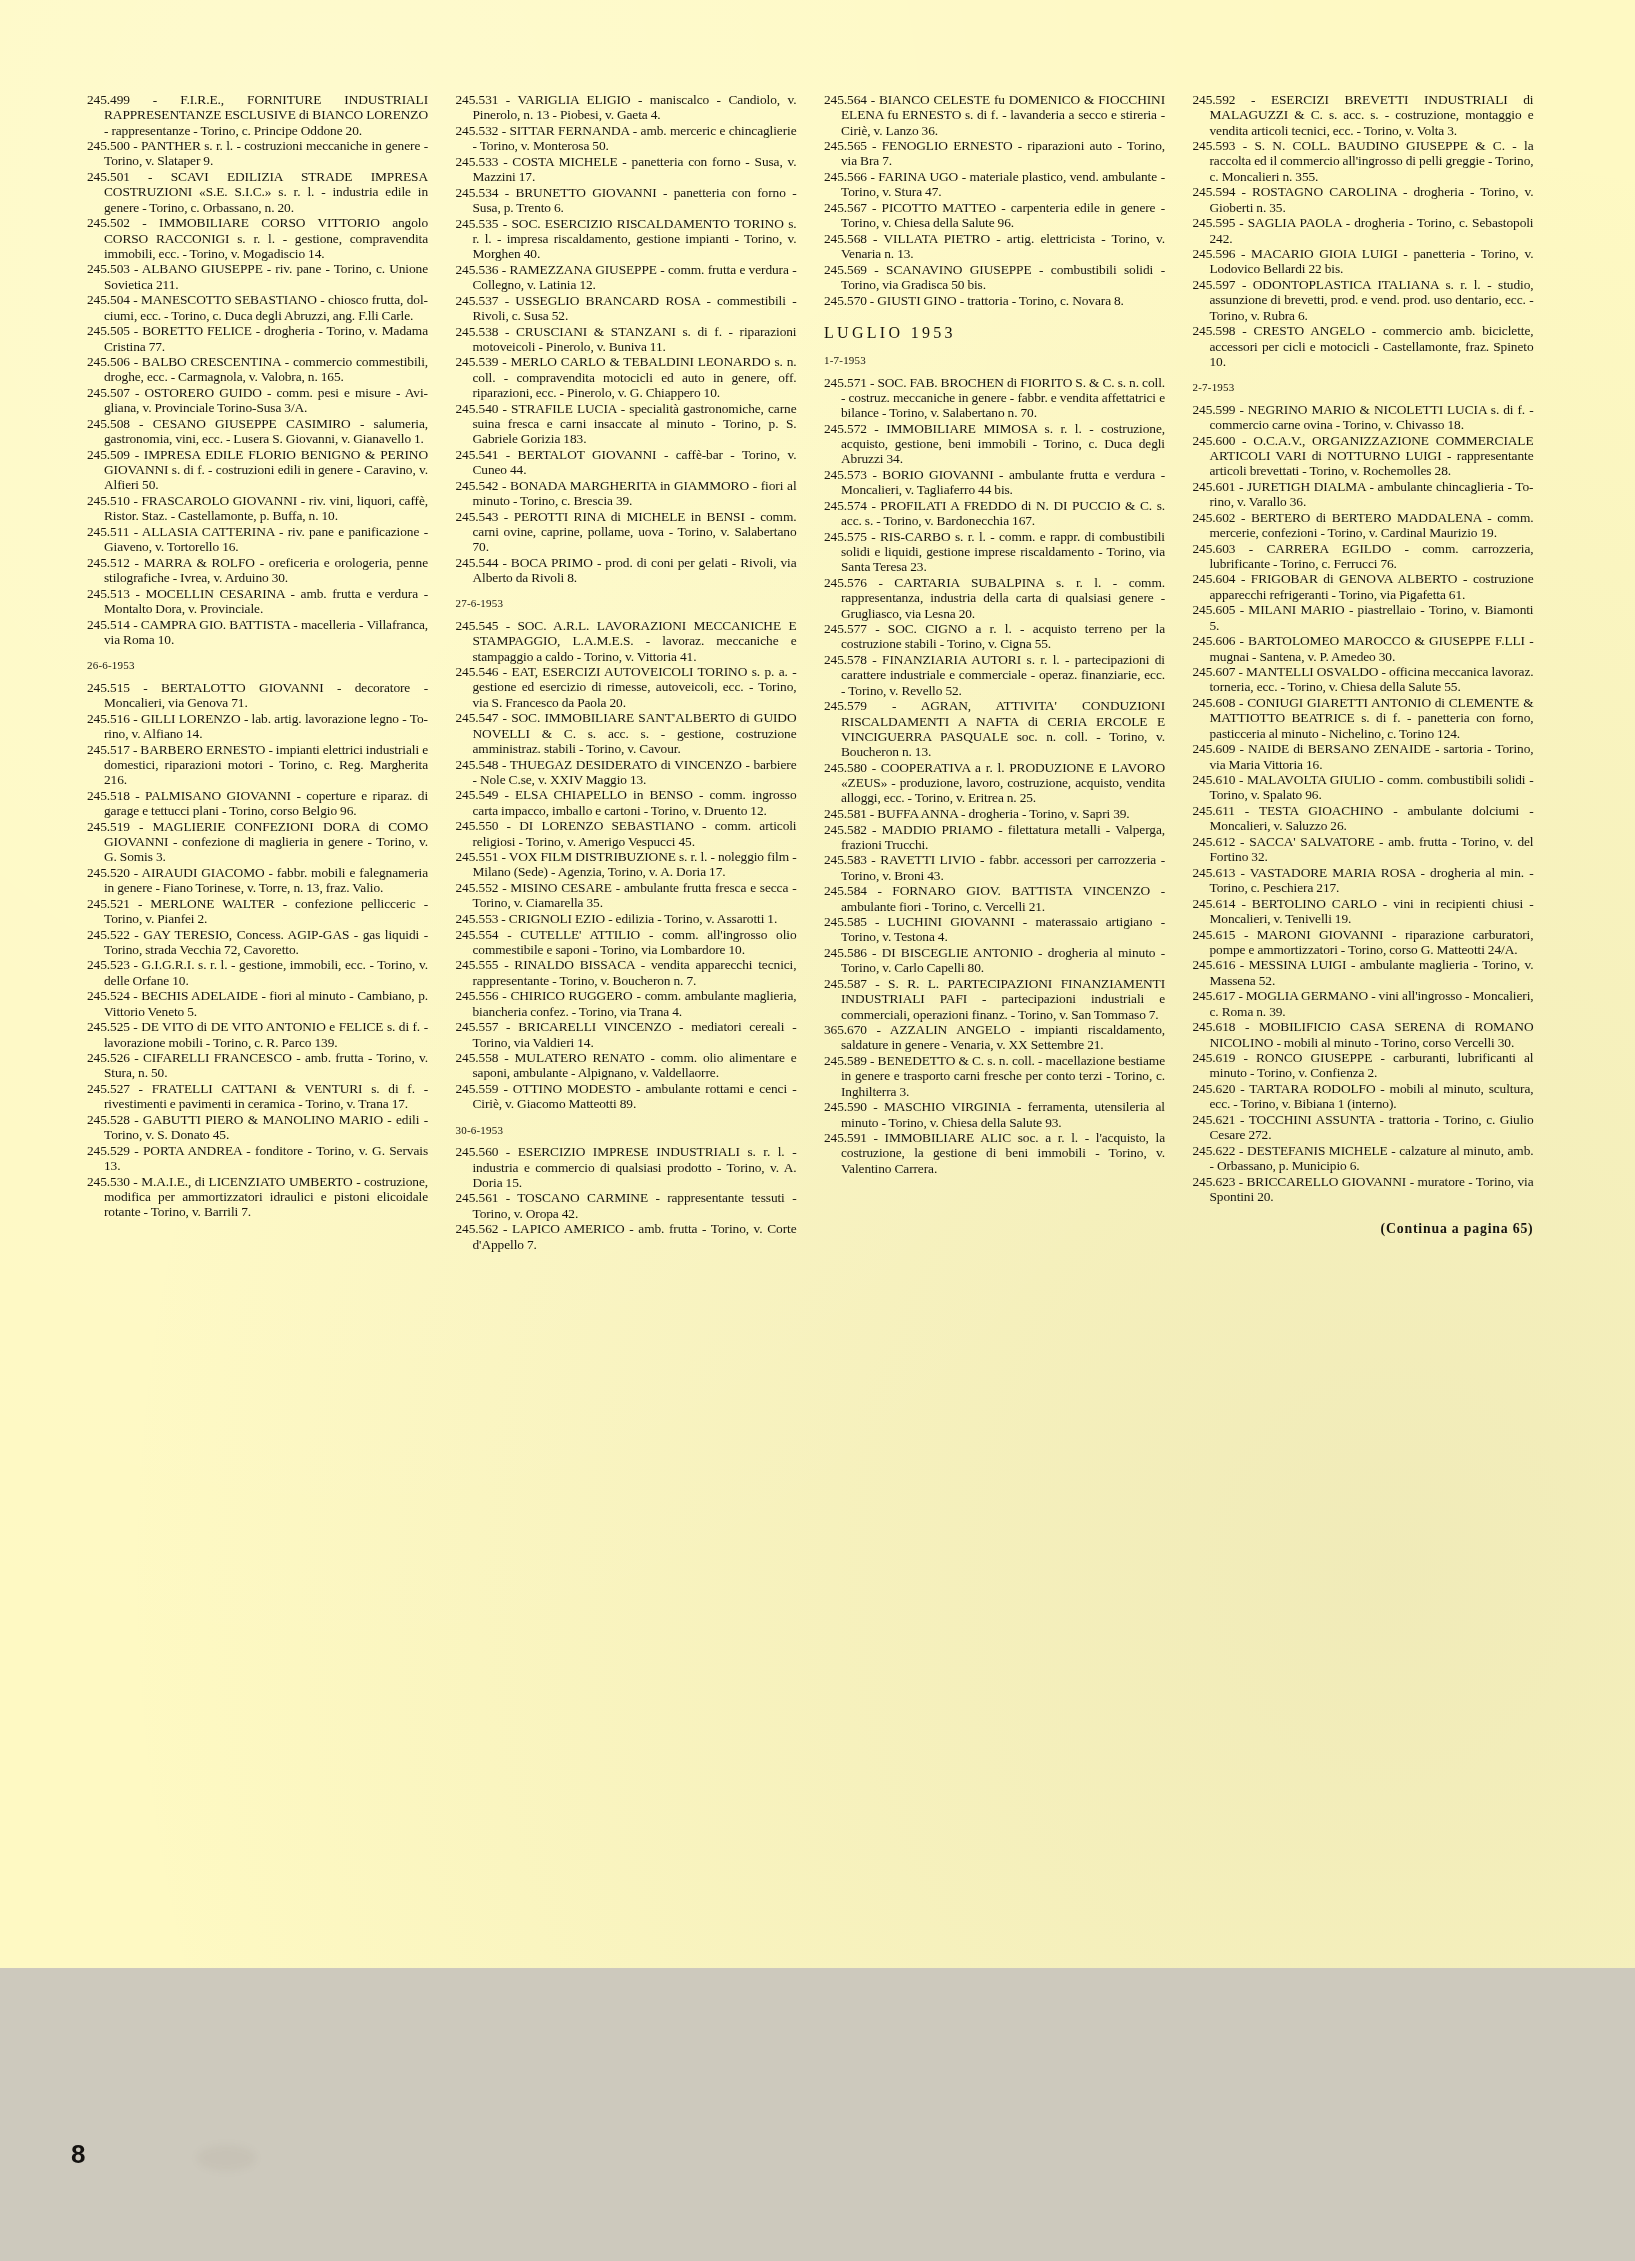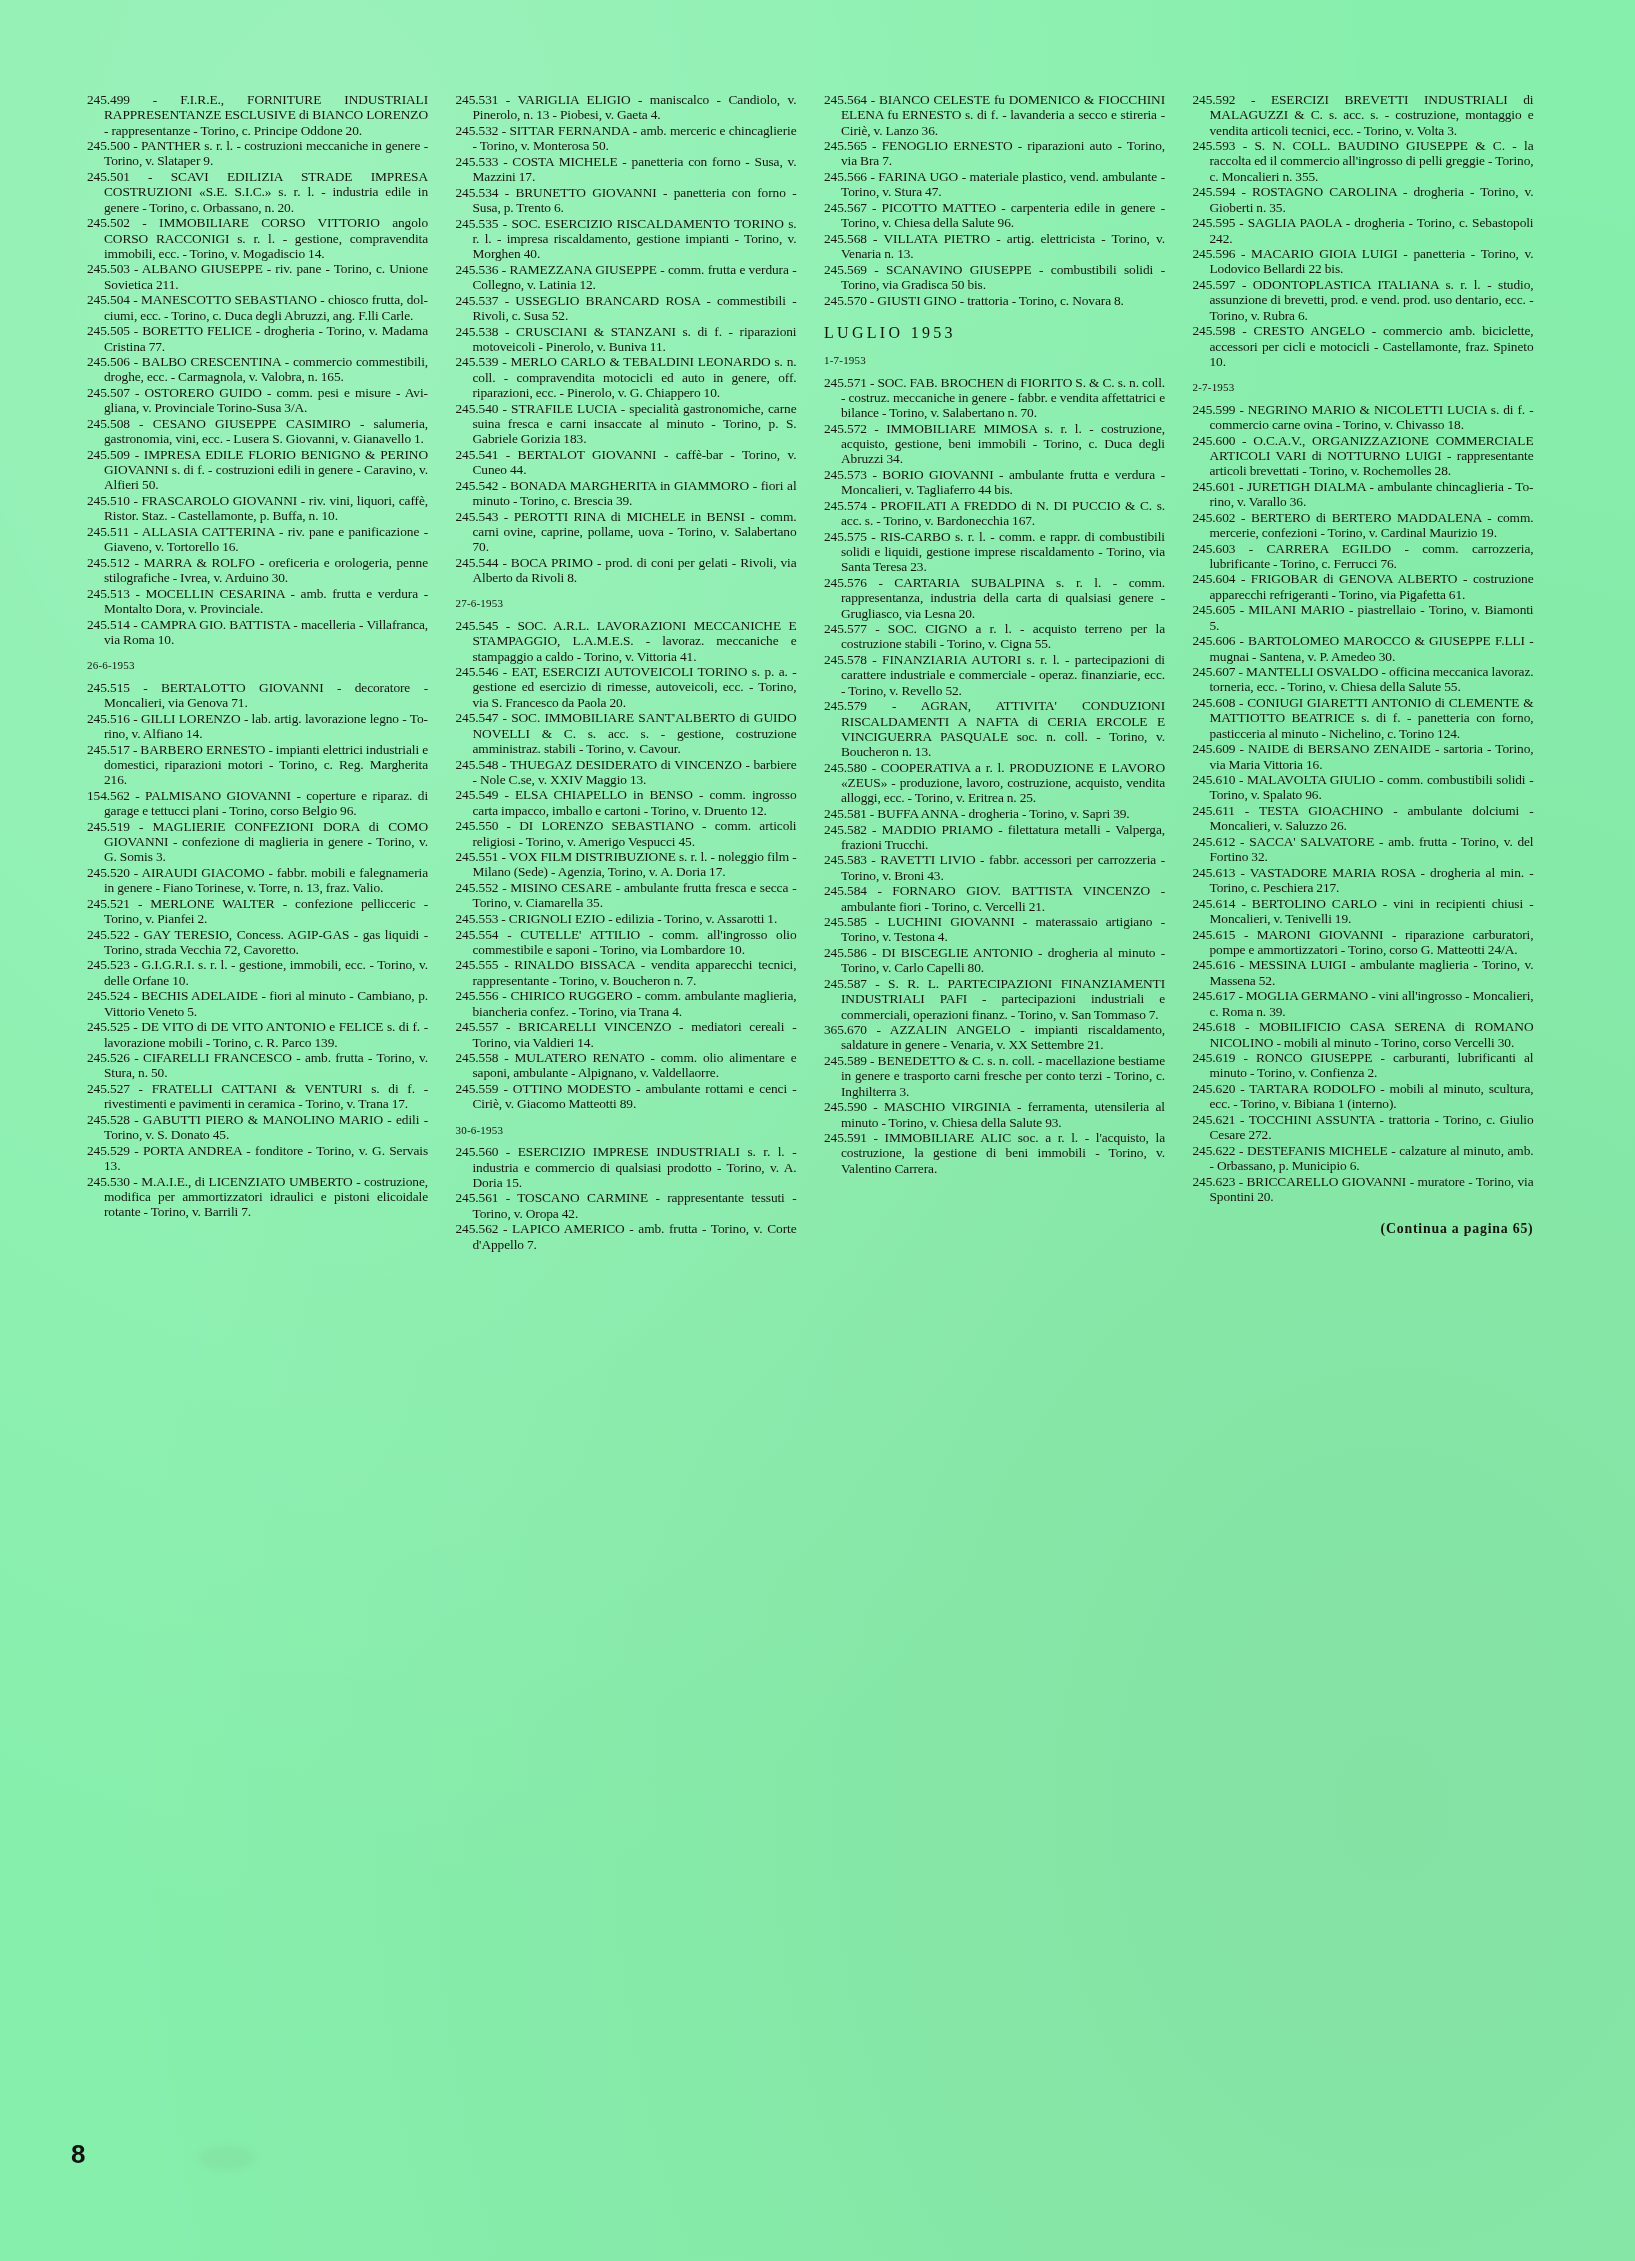--- a/index.html
+++ b/index.html
@@ -12,22 +12,22 @@
     background: #cdc9bd;
     font-family: "Liberation Serif", serif;
     color: #17140f;
     position: relative;
     overflow: hidden;
   }
   .page {
     position: absolute;
     left: 0; top: 0;
     width: 1636px;
-    height: 2261px;
-    background: #86efac;
+    height: 1968px;
+    background: #fef9c3;
   }
   .paper-grain {
     position: absolute;
     inset: 0;
     background:
       radial-gradient(ellipse at 20% 10%, rgba(255,255,255,0.18), rgba(255,255,255,0) 60%),
       radial-gradient(ellipse at 85% 80%, rgba(120,110,90,0.10), rgba(255,255,255,0) 65%);
     pointer-events: none;
   }
   .columns {
@@ -115,21 +115,21 @@
         <div class="entry">245.509 - IMPRESA EDILE FLORIO BENIGNO &amp; PERINO GIOVANNI s. di f. - costruzioni edili in genere - Caravino, v. Alfieri 50.</div>
         <div class="entry">245.510 - FRASCAROLO GIOVANNI - riv. vini, liquori, caffè, Ristor. Staz. - Castellamonte, p. Buffa, n. 10.</div>
         <div class="entry">245.511 - ALLASIA CATTERINA - riv. pane e panificazione - Gia­veno, v. Tortorello 16.</div>
         <div class="entry">245.512 - MARRA &amp; ROLFO - oreficeria e orologeria, penne sti­lografiche - Ivrea, v. Arduino 30.</div>
         <div class="entry">245.513 - MOCELLIN CESARINA - amb. frutta e verdura - Montalto Dora, v. Provinciale.</div>
         <div class="entry">245.514 - CAMPRA GIO. BATTISTA - macelleria - Villafranca, via Roma 10.</div>
         <div class="date-head">26-6-1953</div>
         <div class="entry">245.515 - BERTALOTTO GIOVANNI - decoratore - Moncalieri, via Genova 71.</div>
         <div class="entry">245.516 - GILLI LORENZO - lab. artig. lavorazione legno - To­rino, v. Alfiano 14.</div>
         <div class="entry">245.517 - BARBERO ERNESTO - impianti elettrici industriali e domestici, riparazioni motori - Torino, c. Reg. Margherita 216.</div>
-        <div class="entry">154.562 - PALMISANO GIOVANNI - coperture e riparaz. di garage e tettucci plani - Torino, corso Belgio 96.</div>
+        <div class="entry">245.518 - PALMISANO GIOVANNI - coperture e riparaz. di garage e tettucci plani - Torino, corso Belgio 96.</div>
         <div class="entry">245.519 - MAGLIERIE CONFEZIONI DORA di COMO GIOVANNI - confezione di maglieria in ge­nere - Torino, v. G. Somis 3.</div>
         <div class="entry">245.520 - AIRAUDI GIACOMO - fabbr. mobili e falegnameria in genere - Fiano Torinese, v. Torre, n. 13, fraz. Valio.</div>
         <div class="entry">245.521 - MERLONE WALTER - confezione pellicceric - Torino, v. Pianfei 2.</div>
         <div class="entry">245.522 - GAY TERESIO, Concess. AGIP-GAS - gas liquidi - To­rino, strada Vecchia 72, Cavo­retto.</div>
         <div class="entry">245.523 - G.I.G.R.I. s. r. l. - ge­stione, immobili, ecc. - Torino, v. delle Orfane 10.</div>
         <div class="entry">245.524 - BECHIS ADELAIDE - fiori al minuto - Cambiano, p. Vittorio Veneto 5.</div>
         <div class="entry">245.525 - DE VITO di DE VITO ANTONIO e FELICE s. di f. - lavorazione mobili - Torino, c. R. Parco 139.</div>
         <div class="entry">245.526 - CIFARELLI FRANCESCO - amb. frutta - Torino, v. Stura, n. 50.</div>
         <div class="entry">245.527 - FRATELLI CATTANI &amp; VENTURI s. di f. - rivestimenti e pavimenti in ceramica - To­rino, v. Trana 17.</div>
         <div class="entry">245.528 - GABUTTI PIERO &amp; MA­NOLINO MARIO - edili - Torino, v. S. Donato 45.</div>

